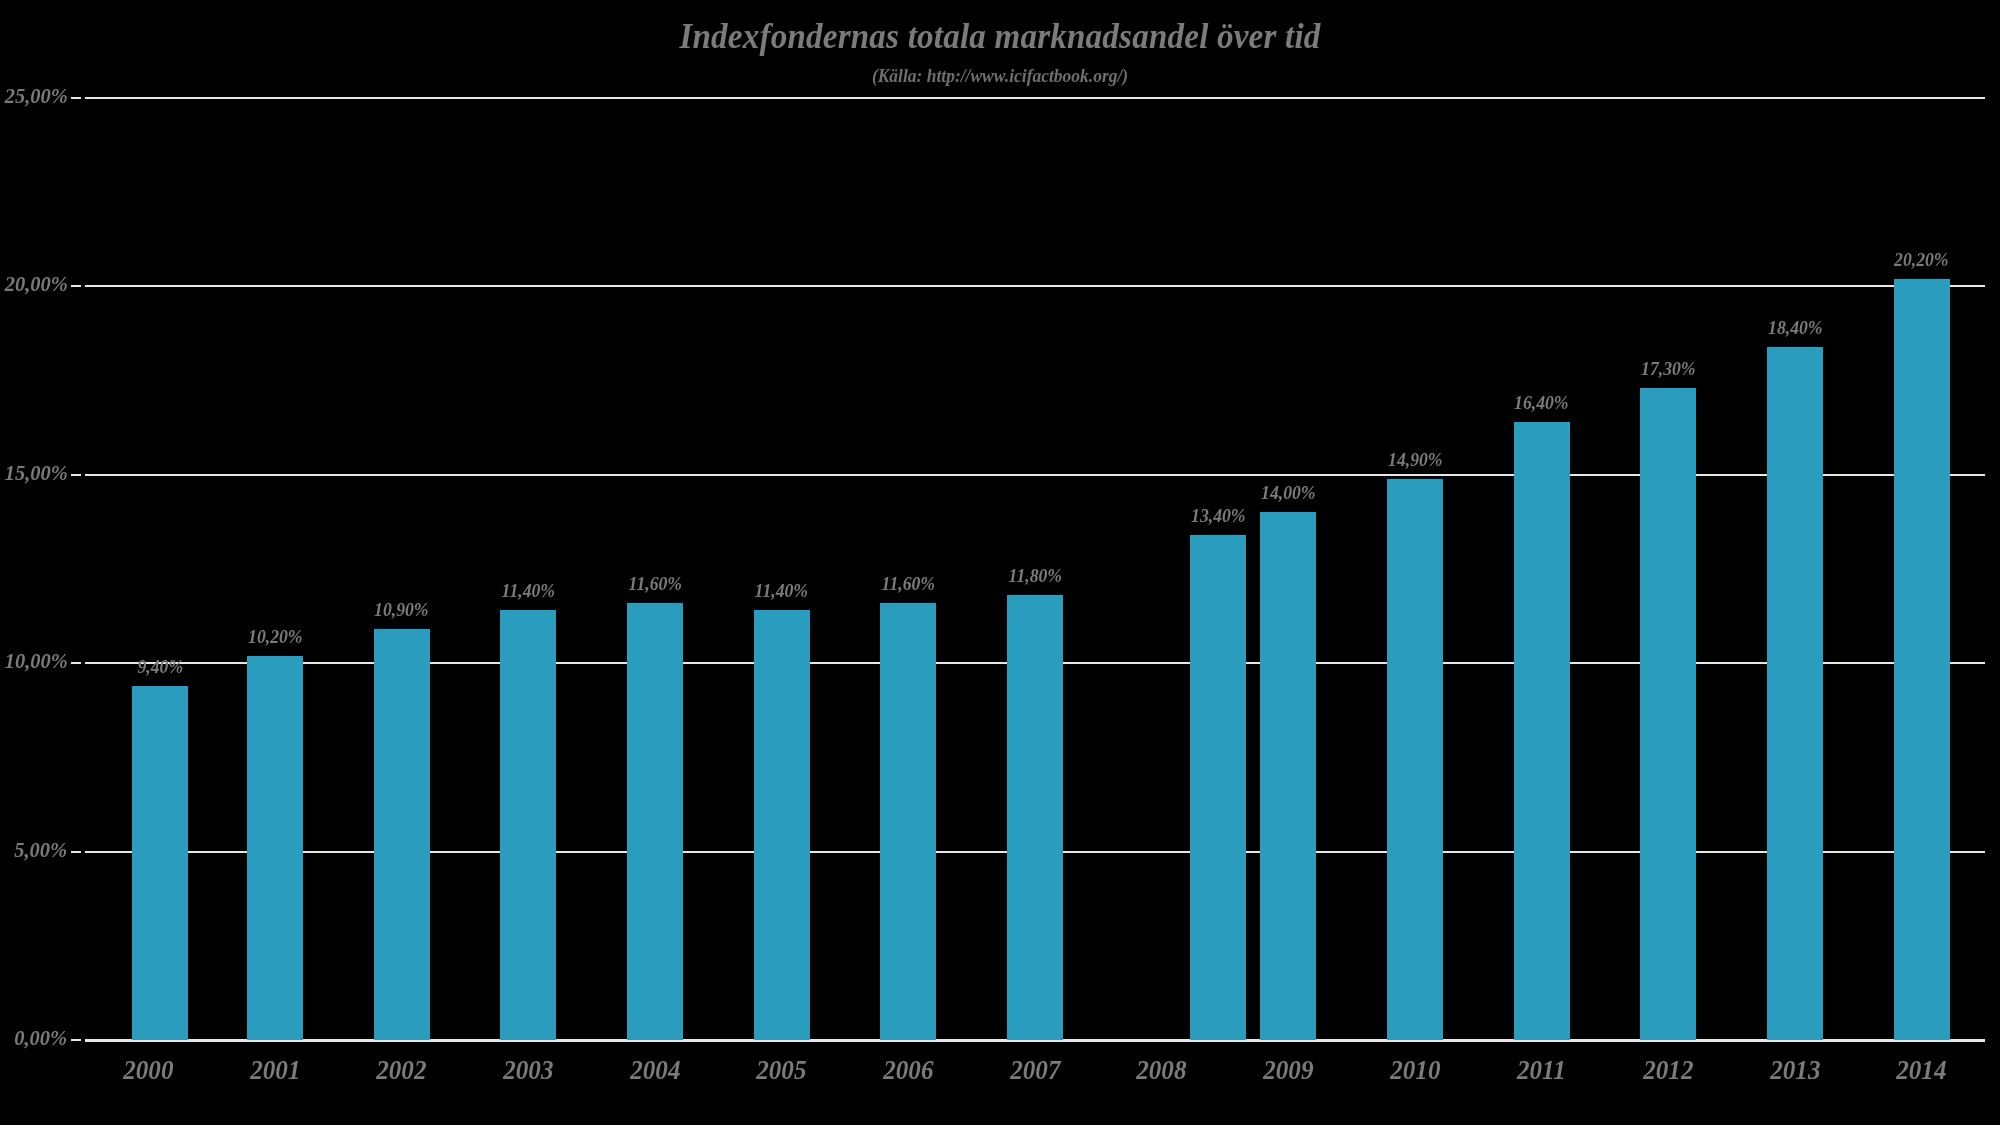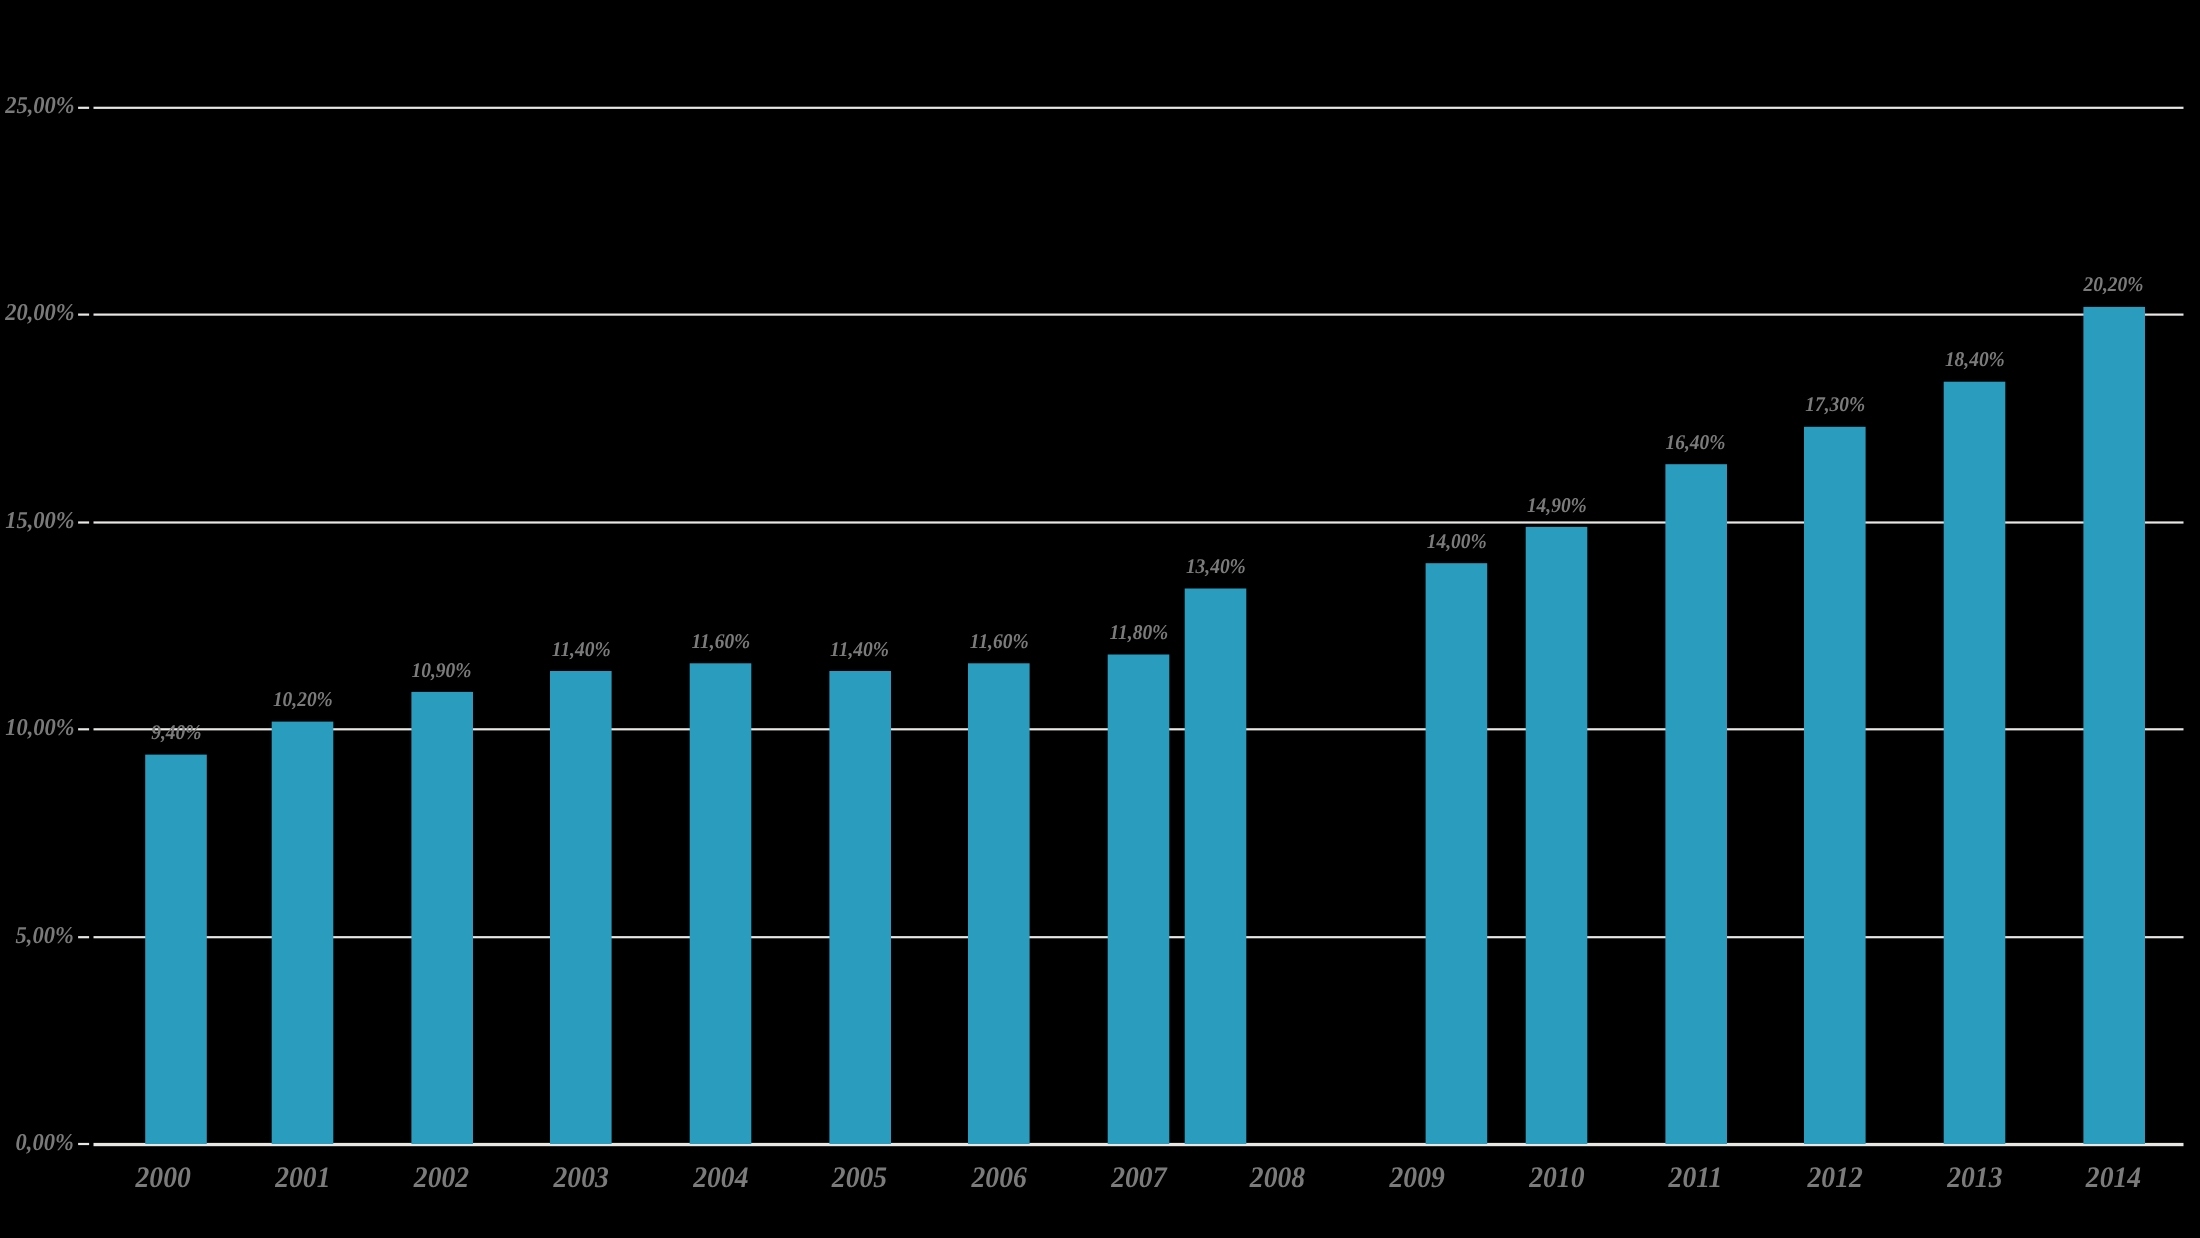--- a/index.html
+++ b/index.html
@@ -140,20 +140,24 @@
     transform: scaleX(0.93);
     transform-origin: center top;
     white-space: nowrap;
   }
 </style>
 </head>
 <body>
 
 <div id="chart-root">
 
+  <div class="title-block">
+    <div class="chart-title">Indexfondernas totala marknadsandel över tid</div>
+    <div class="chart-subtitle">(Källa: http://www.icifactbook.org/)</div>
+  </div>
 
   <div id="plot">
     <div id="gridlines">
         <div class="gridline axis-zero" style="top: 941px;"></div>
         <div class="gridline" style="top: 752.6px;"></div>
         <div class="gridline" style="top: 564.2px;"></div>
         <div class="gridline" style="top: 375.8px;"></div>
         <div class="gridline" style="top: 187.4px;"></div>
         <div class="gridline" style="top: -1px;"></div>
       </div>
@@ -183,25 +187,25 @@
           <div class="bar-value" style="width: 126.667px; bottom: 437.552px;">11,40%</div>
         </div>
         <div class="bar-slot" style="left: 760px; width: 126.667px;">
           <div class="bar" style="height: 437.088px; background: rgb(42, 156, 190); left: 35.3333px;"></div>
           <div class="bar-value" style="width: 126.667px; bottom: 445.088px;">11,60%</div>
         </div>
         <div class="bar-slot" style="left: 886.667px; width: 126.667px;">
           <div class="bar" style="height: 444.624px; background: rgb(42, 156, 190); left: 35.3333px;"></div>
           <div class="bar-value" style="width: 126.667px; bottom: 452.624px;">11,80%</div>
         </div>
-        <div class="bar-slot" style="left: 957px; width: 126.667px;">
+        <div class="bar-slot" style="left: 1070px; width: 126.667px;">
           <div class="bar" style="height: 504.912px; background: rgb(42, 156, 190); left: 35.3333px;"></div>
           <div class="bar-value" style="width: 126.667px; bottom: 512.912px;">13,40%</div>
         </div>
-        <div class="bar-slot" style="left: 1176px; width: 126.667px;">
+        <div class="bar-slot" style="left: 1140px; width: 126.667px;">
           <div class="bar" style="height: 527.52px; background: rgb(42, 156, 190); left: 35.3333px;"></div>
           <div class="bar-value" style="width: 126.667px; bottom: 535.52px;">14,00%</div>
         </div>
         <div class="bar-slot" style="left: 1266.67px; width: 126.667px;">
           <div class="bar" style="height: 561.432px; background: rgb(42, 156, 190); left: 35.3333px;"></div>
           <div class="bar-value" style="width: 126.667px; bottom: 569.432px;">14,90%</div>
         </div>
         <div class="bar-slot" style="left: 1393.33px; width: 126.667px;">
           <div class="bar" style="height: 617.952px; background: rgb(42, 156, 190); left: 35.3333px;"></div>
           <div class="bar-value" style="width: 126.667px; bottom: 625.952px;">16,40%</div>

